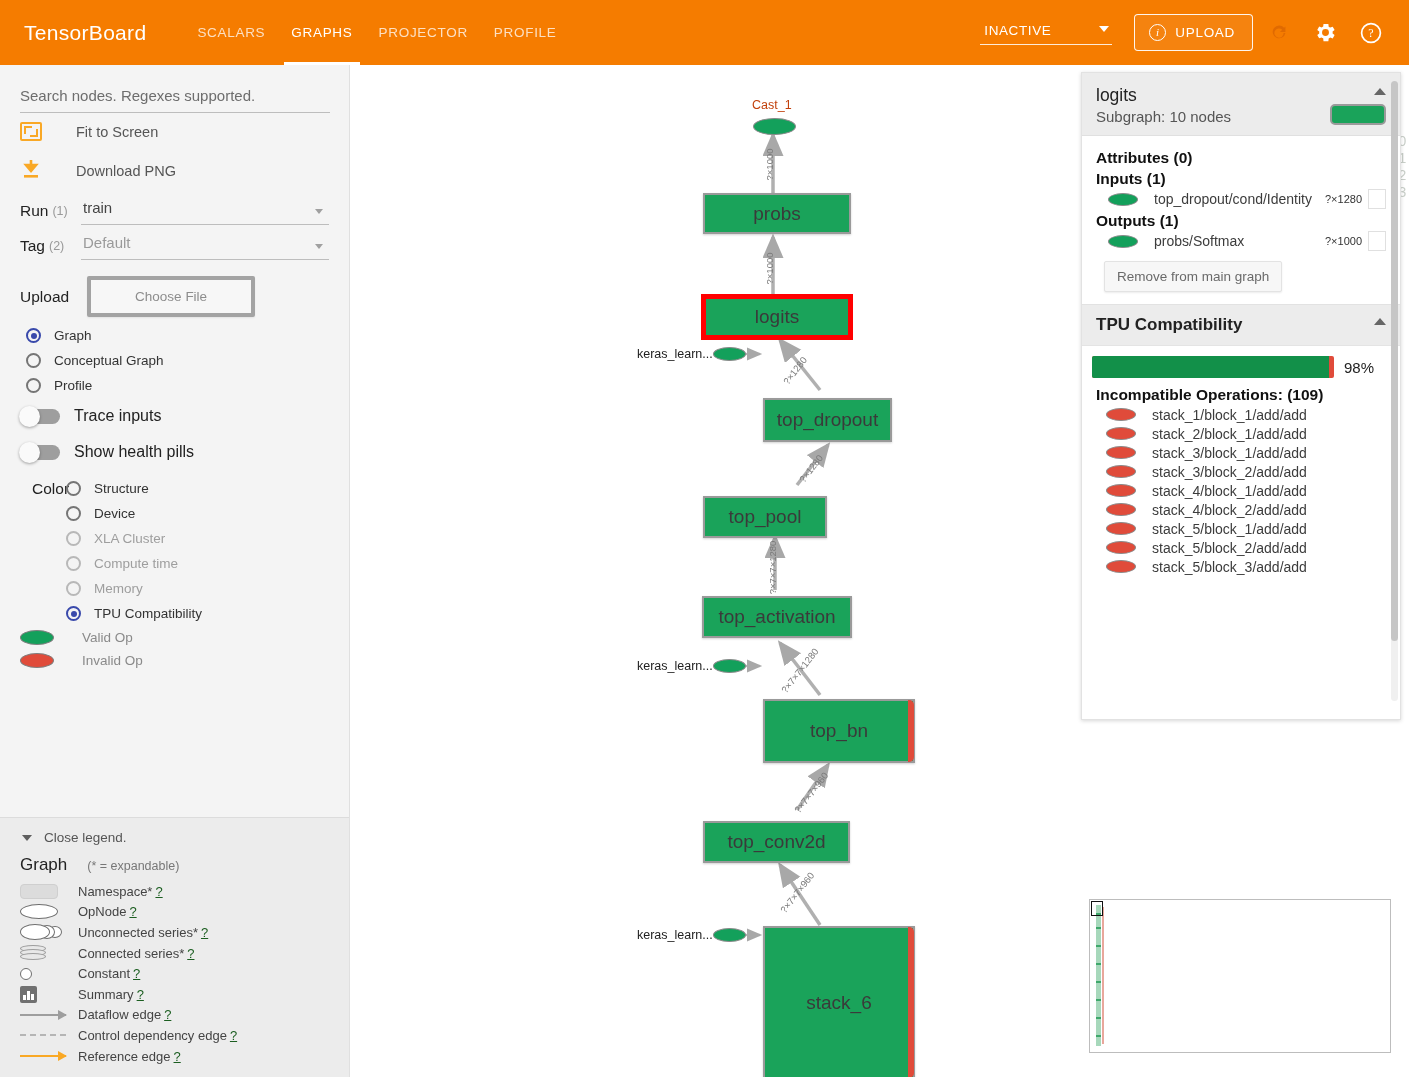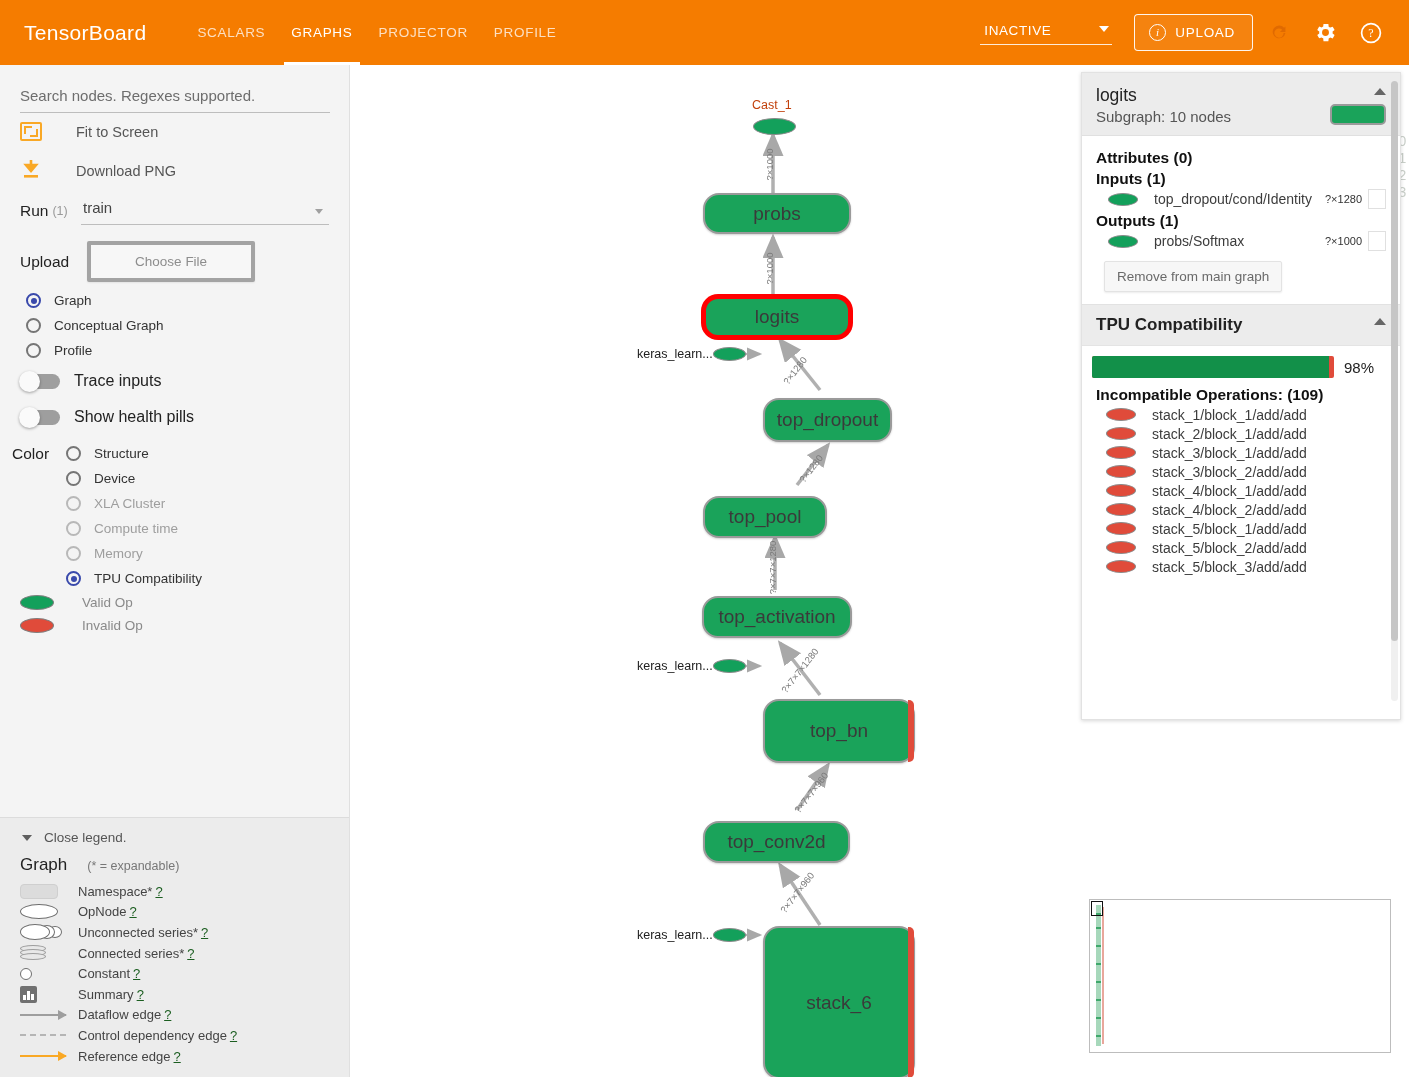--- a/index.html
+++ b/index.html
@@ -159,21 +159,21 @@
     background: #9e9e9e; position: relative; flex: 0 0 auto;
   }
   .tog::after {
     content: ""; position: absolute; left: -1px; top: -3px;
     width: 21px; height: 21px; border-radius: 50%;
     background: #fafafa; box-shadow: 0 1px 3px rgba(0,0,0,.35);
   }
   .toggle-row .tlbl { font-size: 16px; color: #222; margin-left: 14px; }
 
   .color-block { display: flex; padding: 6px 0 0 0; }
-  .color-title { font-size: 15.5px; color: #222; padding: 4px 0 0 12px; width: 66px; }
+  .color-title { font-size: 15.5px; color: #222; padding: 4px 0 0 32px; width: 66px; }
   .color-opts { flex: 1; }
   .color-opts .radio-row { padding-left: 0; }
 
   .legend-chip-row { display: flex; align-items: center; padding: 4px 20px; }
   .chip-ell {
     width: 34px; height: 15px; border-radius: 50%;
     border: 1px solid #7e7e7e; flex: 0 0 auto;
   }
   .chip-ell.green { background: #13a05b; }
   .chip-ell.red { background: #e04b3a; }
@@ -227,21 +227,21 @@
   .canvas {
     position: absolute; top: 65px; left: 350px;
     width: 1059px; height: 1012px; background: #fff; overflow: hidden;
   }
   .gnode {
     position: absolute; display: flex; align-items: center; justify-content: center;
     background: #1aa35a; border: 2.2px solid #9a9a9a;
     color: #3b3b3b; box-sizing: border-box;
     box-shadow: 0 1px 2px rgba(0,0,0,.18);
   }
-  .gnode.rounded { border-radius: 16px; }
+  .gnode.rounded { border-radius: 0; }
   .gnode .nlabel { font-size: 19px; color: #3a3a3a; }
   .gnode.sel { border: 4px solid #ff0000; box-shadow: 0 0 0 1px #ff0000; }
   .gnode .redstripe {
     position: absolute; right: -1px; top: -1px; bottom: -1px;
     width: 6px; background: #e04b3a;
     border-top-right-radius: 5px; border-bottom-right-radius: 5px;
   }
   .opell {
     position: absolute; background: #13a05b;
     border: 1.6px solid #8a8a8a; border-radius: 50%;
@@ -396,20 +396,28 @@
 
       <div class="selrow">
         <span class="sel-label">Run</span>
         <span class="sel-count">(1)</span>
         <div class="sel-field">
           <span class="val">train</span>
           <span class="tri"></span>
         </div>
       </div>
 
+      <div class="selrow">
+        <span class="sel-label">Tag</span>
+        <span class="sel-count">(2)</span>
+        <div class="sel-field">
+          <span class="val ph">Default</span>
+          <span class="tri"></span>
+        </div>
+      </div>
 
       <div class="upload-row">
         <span class="lbl">Upload</span>
         <div class="choose-file">Choose File</div>
       </div>
 
       <div class="radio-row">
         <span class="rb on"></span>
         <span class="rlbl">Graph</span>
       </div>

